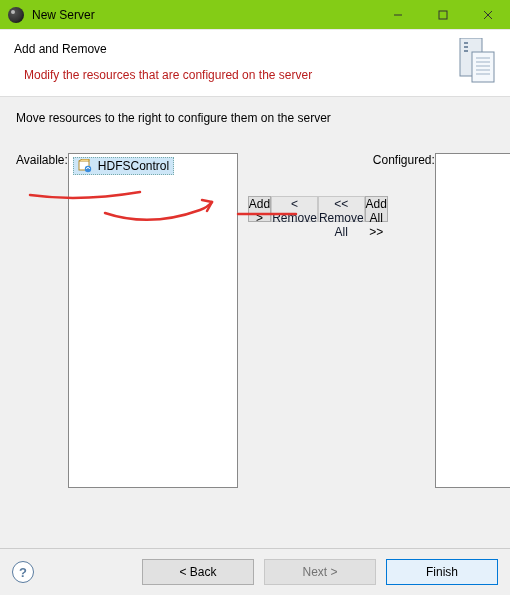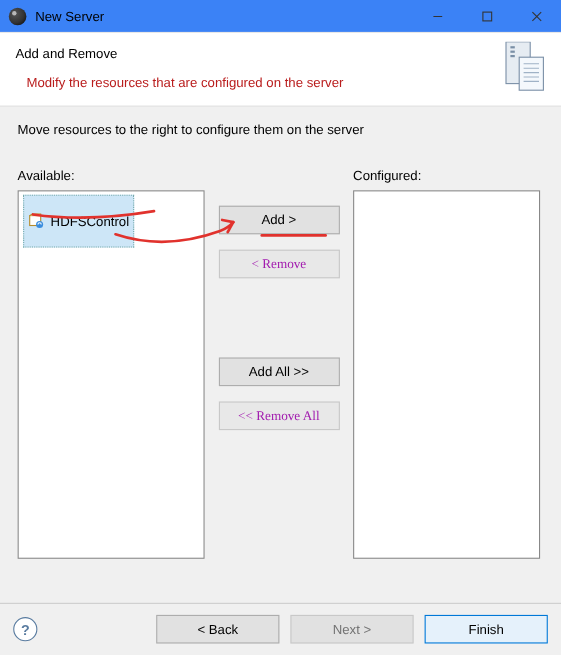--- a/index.html
+++ b/index.html
@@ -7,21 +7,21 @@
       width: 510px; height: 595px;
       font-family: "Segoe UI", Tahoma, sans-serif;
       font-size: 12px;
       background: #f0f0f0;
       color: #000;
       overflow: hidden;
       position: relative;
     }
     .titlebar {
       height: 30px;
-      background: #3b82f6;
+      background: #84cc16;
       border-bottom: 1px solid #e8e8e8;
       display: flex; align-items: center;
       padding-left: 8px;
     }
     .titlebar .app-icon {
       width: 16px; height: 16px;
       border-radius: 50%;
       background: radial-gradient(circle at 35% 35%, #555 0%, #333 55%, #000 100%);
       margin-right: 8px;
       position: relative;
@@ -49,48 +49,48 @@
     .banner-icon {
       position: absolute; right: 12px; top: 8px; width: 44px; height: 48px;
     }
     .main {
       padding: 14px 16px 10px 16px;
     }
     .instruction { margin-bottom: 28px; }
     .columns {
       display: flex; align-items: flex-start; gap: 0;
     }
-    .col { display: flex; flex-direction: column; }
+    .col { display: flex; flex-direction: row; }
     .col-label { margin-bottom: 6px; }
     .listbox {
       background:#fff; border:1px solid #888; width: 170px; height: 335px;
       padding: 2px 2px;
     }
     .list-item {
       display:flex; align-items:flex-end; gap:6px;
-      padding: 16px 4px; margin:1px 2px;
+      padding: 1px 4px; margin:1px 2px;
       background:#cde6f7;
       border:1px dotted #7aa;
       width: fit-content;
     }
     .item-icon { width:14px; height:14px; }
     .center-btns {
       width: 135px;
-      display:flex; flex-direction:column; align-items:center;
+      display:flex; flex-direction:row; align-items:center;
       padding: 34px 10px 0 10px;
     }
     button.mover {
       width: 110px; height: 26px;
       margin-bottom: 14px;
       background:#e1e1e1;
       border:1px solid #adadad;
       font-size:12px;
       color:#000;
     }
-    button.mover:disabled { color:#a21caf; border-color:#c8c8c8; background:#e8e8e8;font-family:Liberation Serif, serif;}
+    button.mover:disabled { color:#0f172a; border-color:#c8c8c8; background:#e8e8e8;}
     .spacer { height: 58px; }
     .bottombar {
       position:absolute; left:0; right:0; bottom:0;
       border-top:1px solid #ccc;
       background:#f0f0f0;
       padding: 10px 12px;
       display:flex; align-items:center; gap:10px;
     }
     .help {
       width:22px; height:22px; border:1.5px solid #5a7ca0; border-radius:50%;
@@ -167,22 +167,22 @@
           </svg>
           <span>HDFSControl</span>
         </div>
       </div>
     </div>
 
     <div class="center-btns">
       <button class="mover">Add &gt;</button>
       <button class="mover" disabled="">&lt; Remove</button>
       <div class="spacer"></div>
+      <button class="mover" disabled="">&lt;&lt; Remove All</button>
       <button class="mover">Add All &gt;&gt;</button>
-      <button class="mover" disabled="">&lt;&lt; Remove All</button>
     </div>
 
     <div class="col">
       <div class="col-label">Configured:</div>
       <div class="listbox"></div>
     </div>
   </div>
 </div>
 
 <div class="bottombar">

